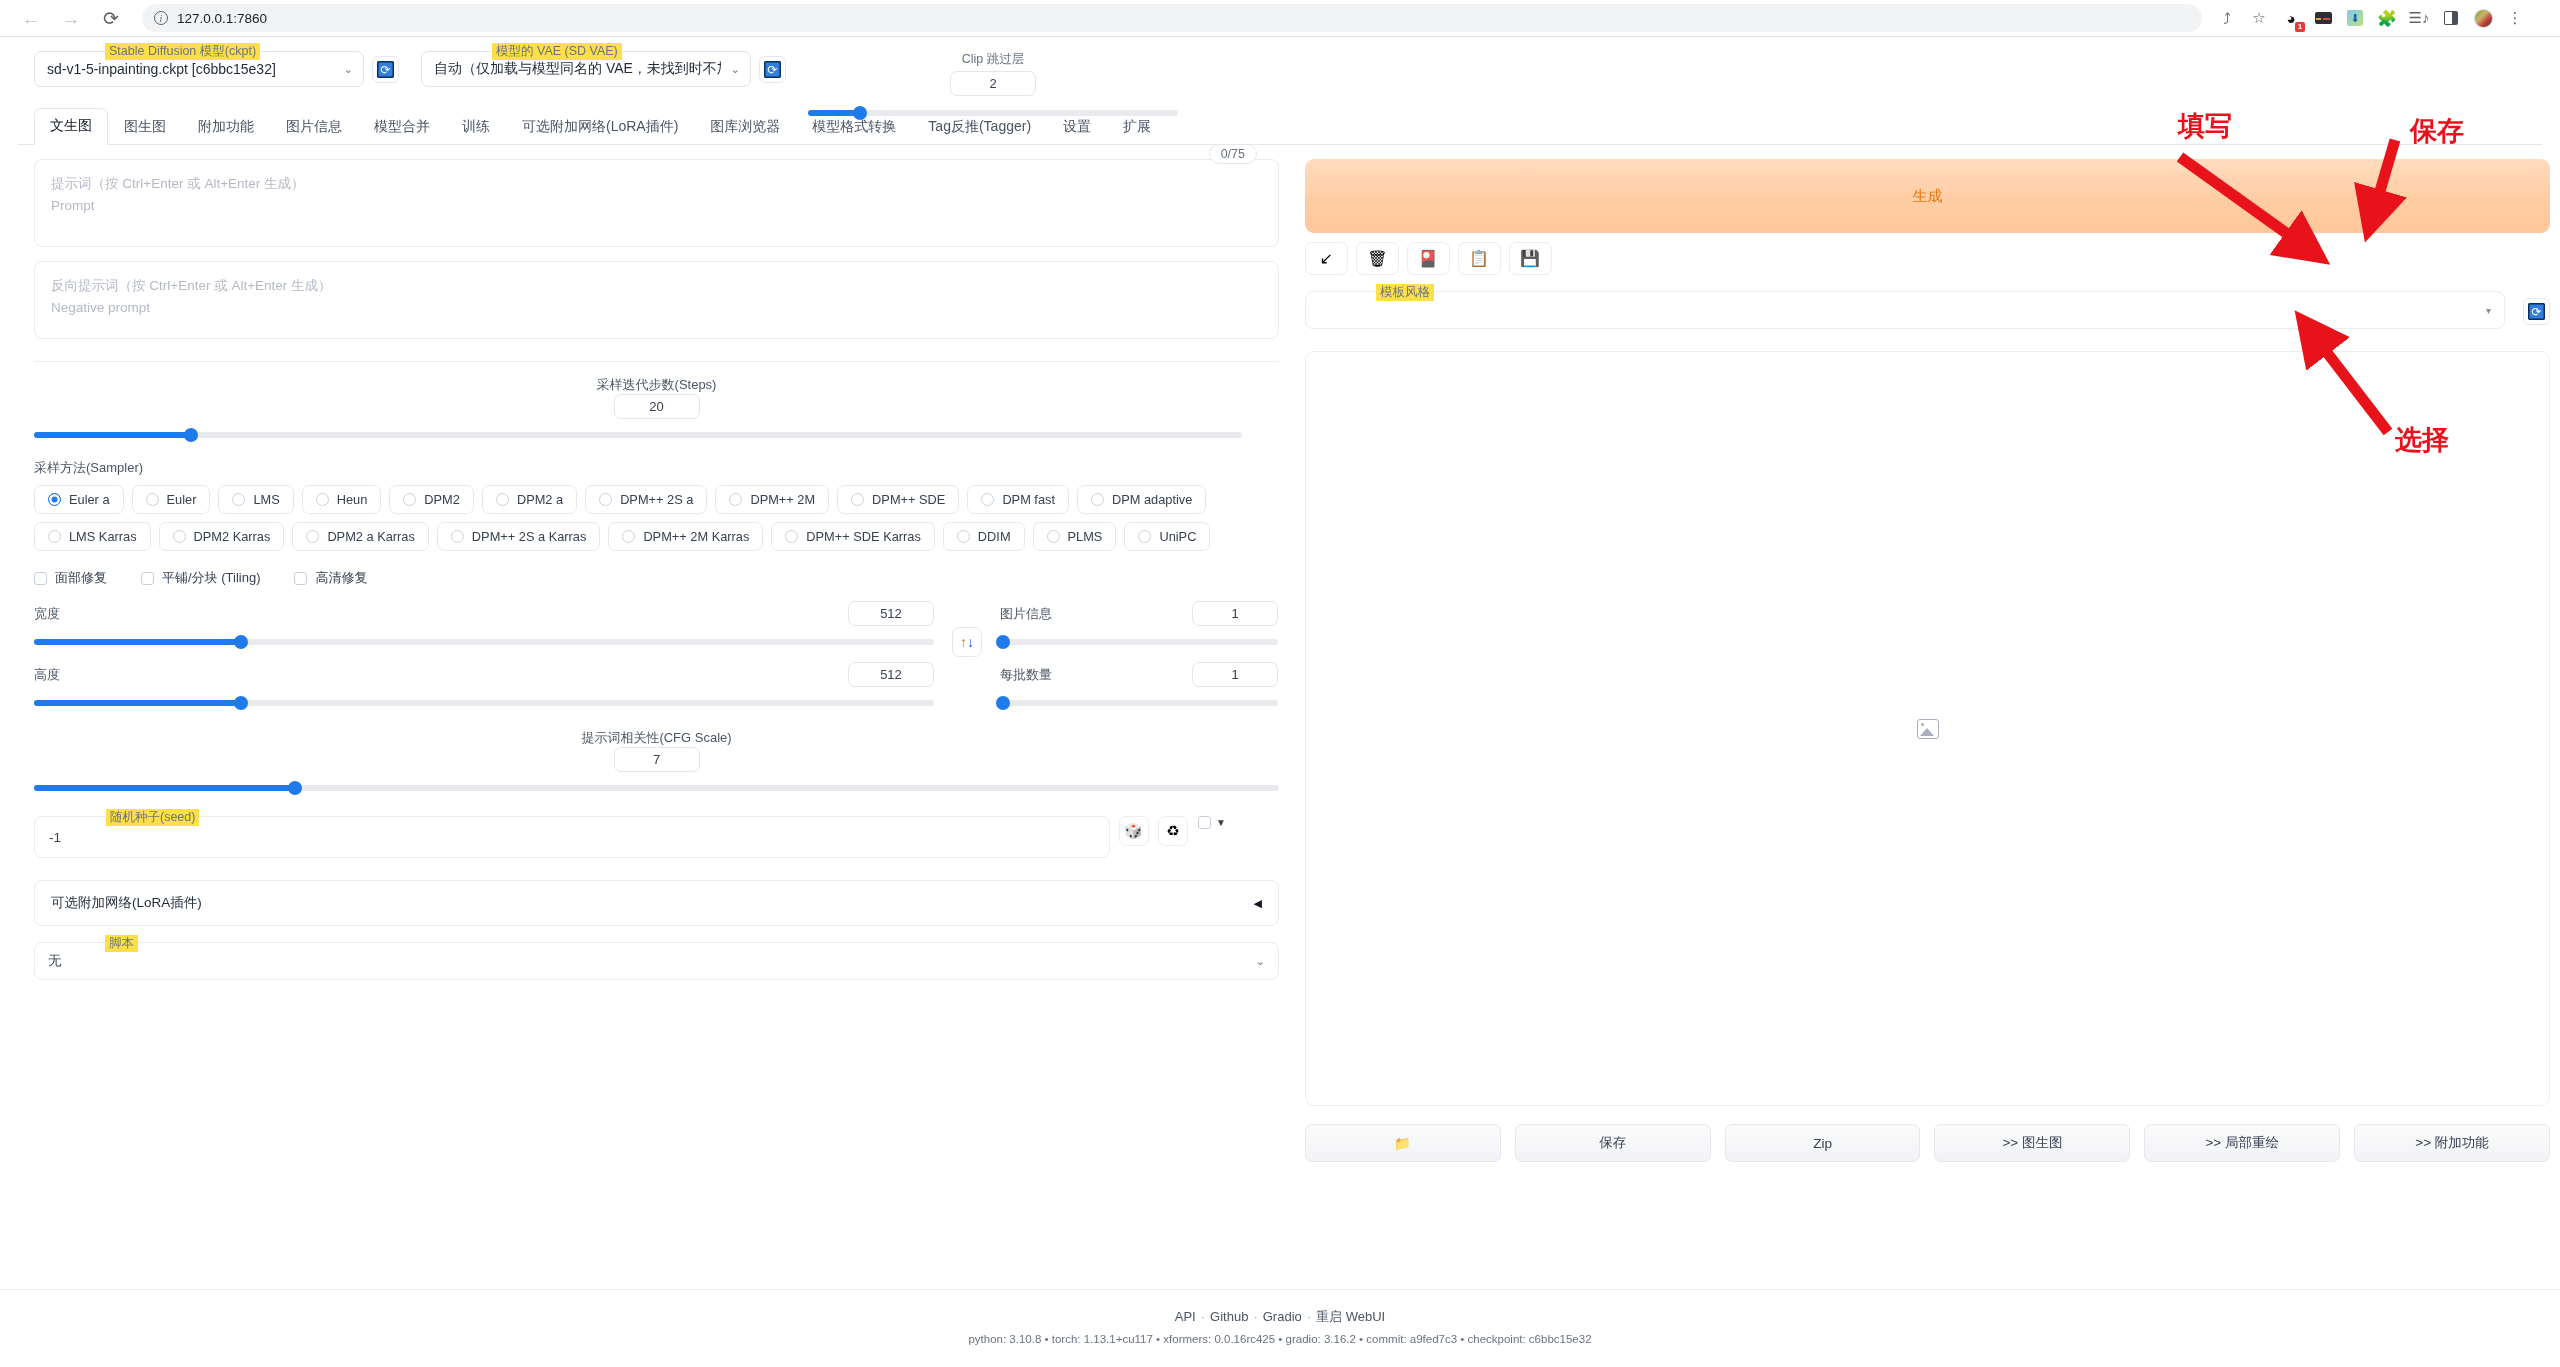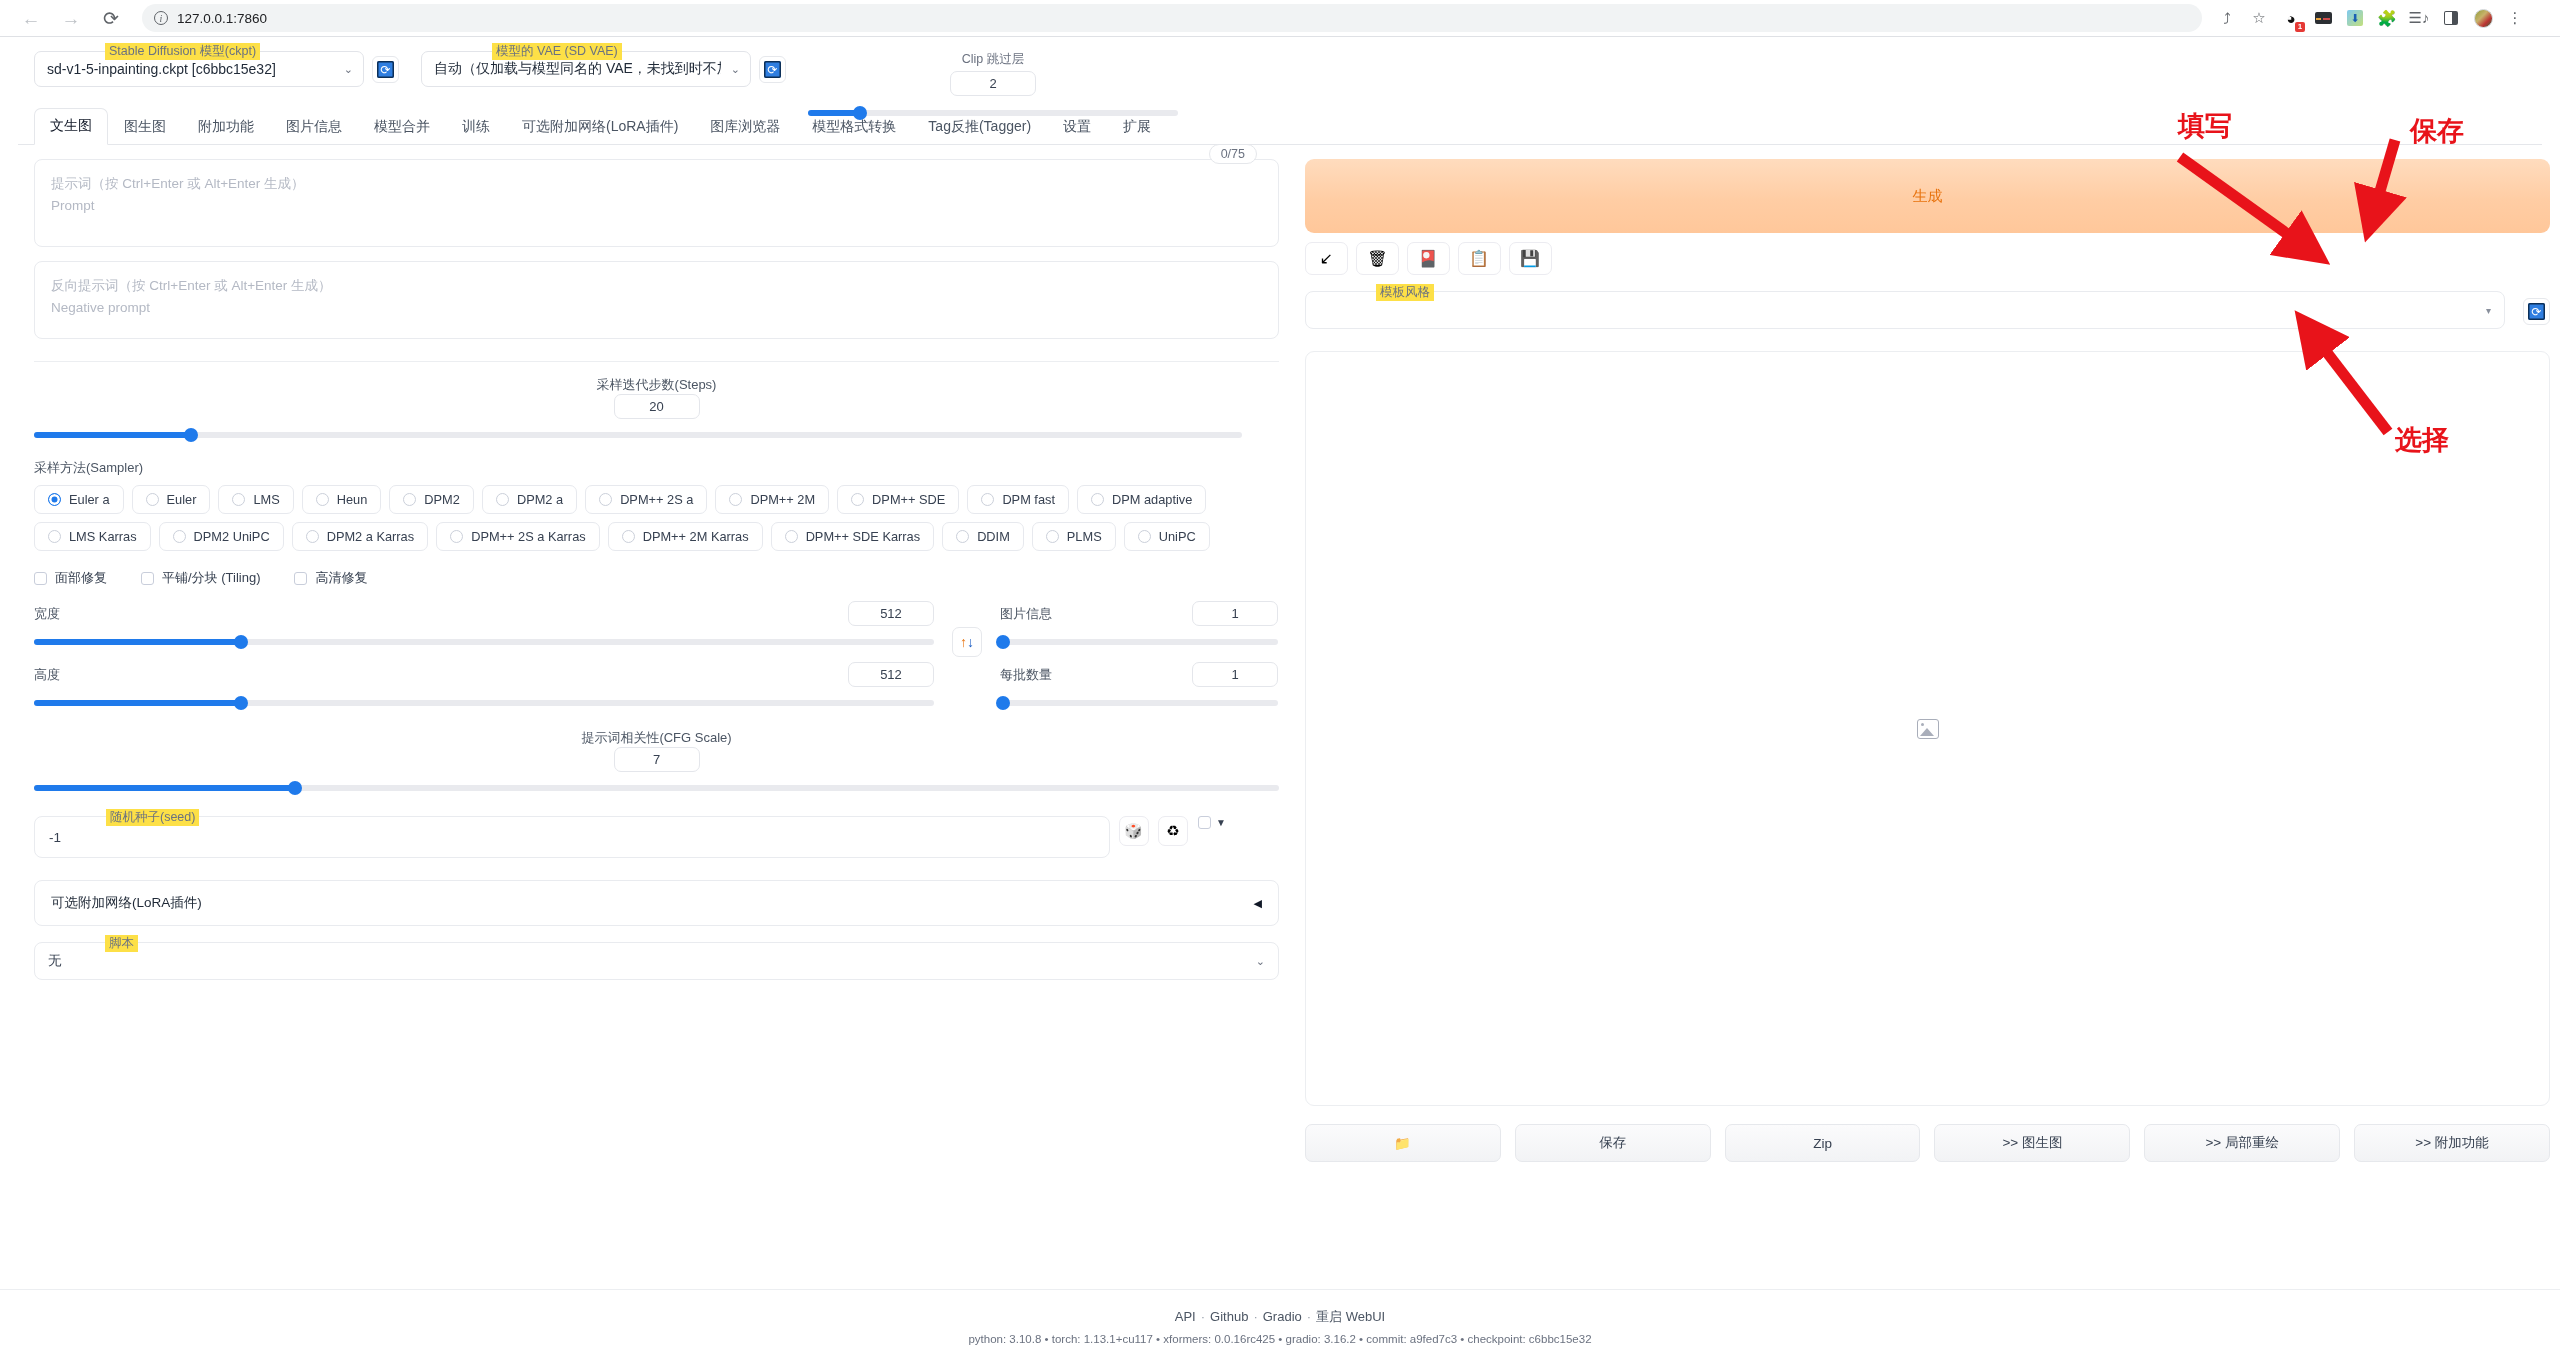--- a/index.html
+++ b/index.html
@@ -460,21 +460,21 @@
             <span>DPM adaptive</span>
           </div>
       </div>
       <div class="radios" style="margin-top:8px">
         <div class="radio">
             <span class="dot"></span>
             <span>LMS Karras</span>
           </div>
         <div class="radio">
             <span class="dot"></span>
-            <span>DPM2 UniPC</span>
+            <span>DPM2 Karras</span>
           </div>
         <div class="radio">
             <span class="dot"></span>
             <span>DPM2 a Karras</span>
           </div>
         <div class="radio">
             <span class="dot"></span>
             <span>DPM++ 2S a Karras</span>
           </div>
         <div class="radio">

